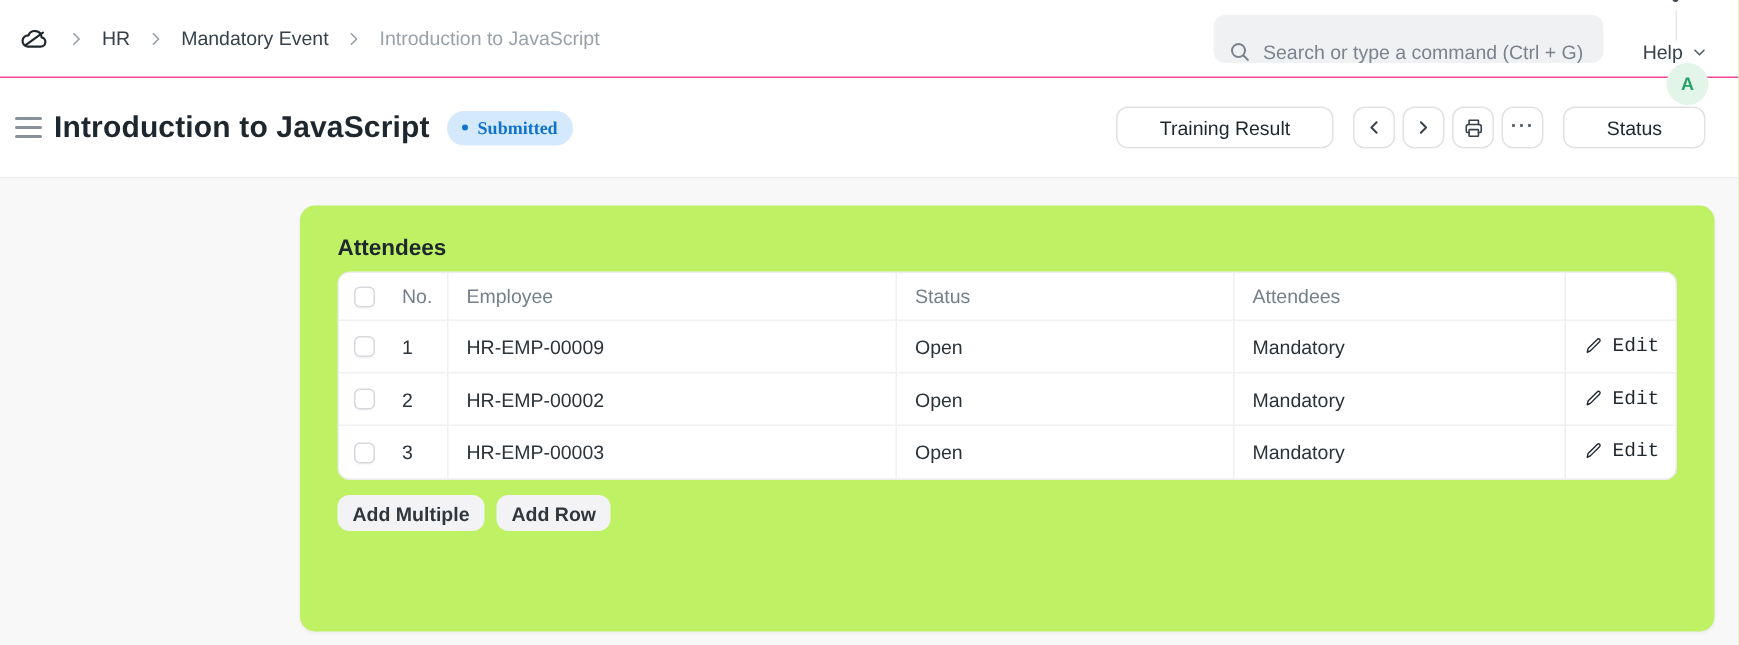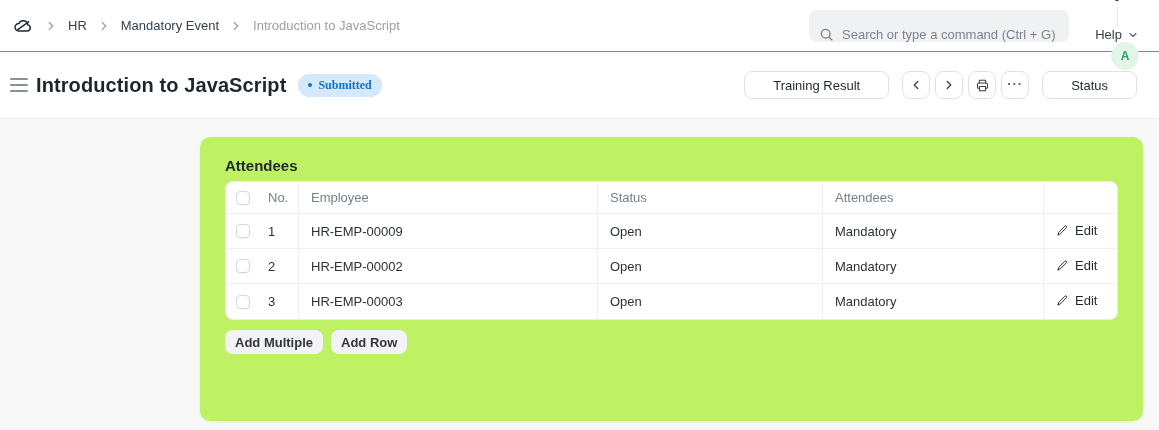--- a/index.html
+++ b/index.html
@@ -94,21 +94,21 @@
   .grid tr:last-child td { border-bottom: none; }
   .cell-first { display: flex; align-items: center; gap: 18px; padding-left: 0; }
   .grid th.col-first, .grid td.col-first { padding-left: 10px; }
   .checkbox {
     width: 14px; height: 14px; border: 1px solid #d5d8dc; border-radius: 4px;
     background: #fff; box-shadow: 0 1px 1px rgba(0,0,0,.04); cursor: pointer; flex: 0 0 auto;
   }
   .edit-cell { text-align: center; }
   .edit-btn {
     display: inline-flex; align-items: center; gap: 6px; cursor: pointer;
-    color: #1f272e; background: none; border: none; font-family: Liberation Sans, sans-serif; font-size: 13px;
+    color: #1f272e; background: none; border: none; font-family: Liberation Mono, monospace; font-size: 13px;
   }
 
   .grid-footer { margin-top: 10px; display: flex; gap: 8px; }
   .soft-btn {
     height: 24px; background: #f3f3f5; border: none; border-radius: 8px;
     font-family: inherit; font-size: 13px; font-weight: 700; color: #30363c;
     padding: 0 10px; cursor: pointer; display: inline-flex; align-items: center;
   }
 
   svg { display: block; }

